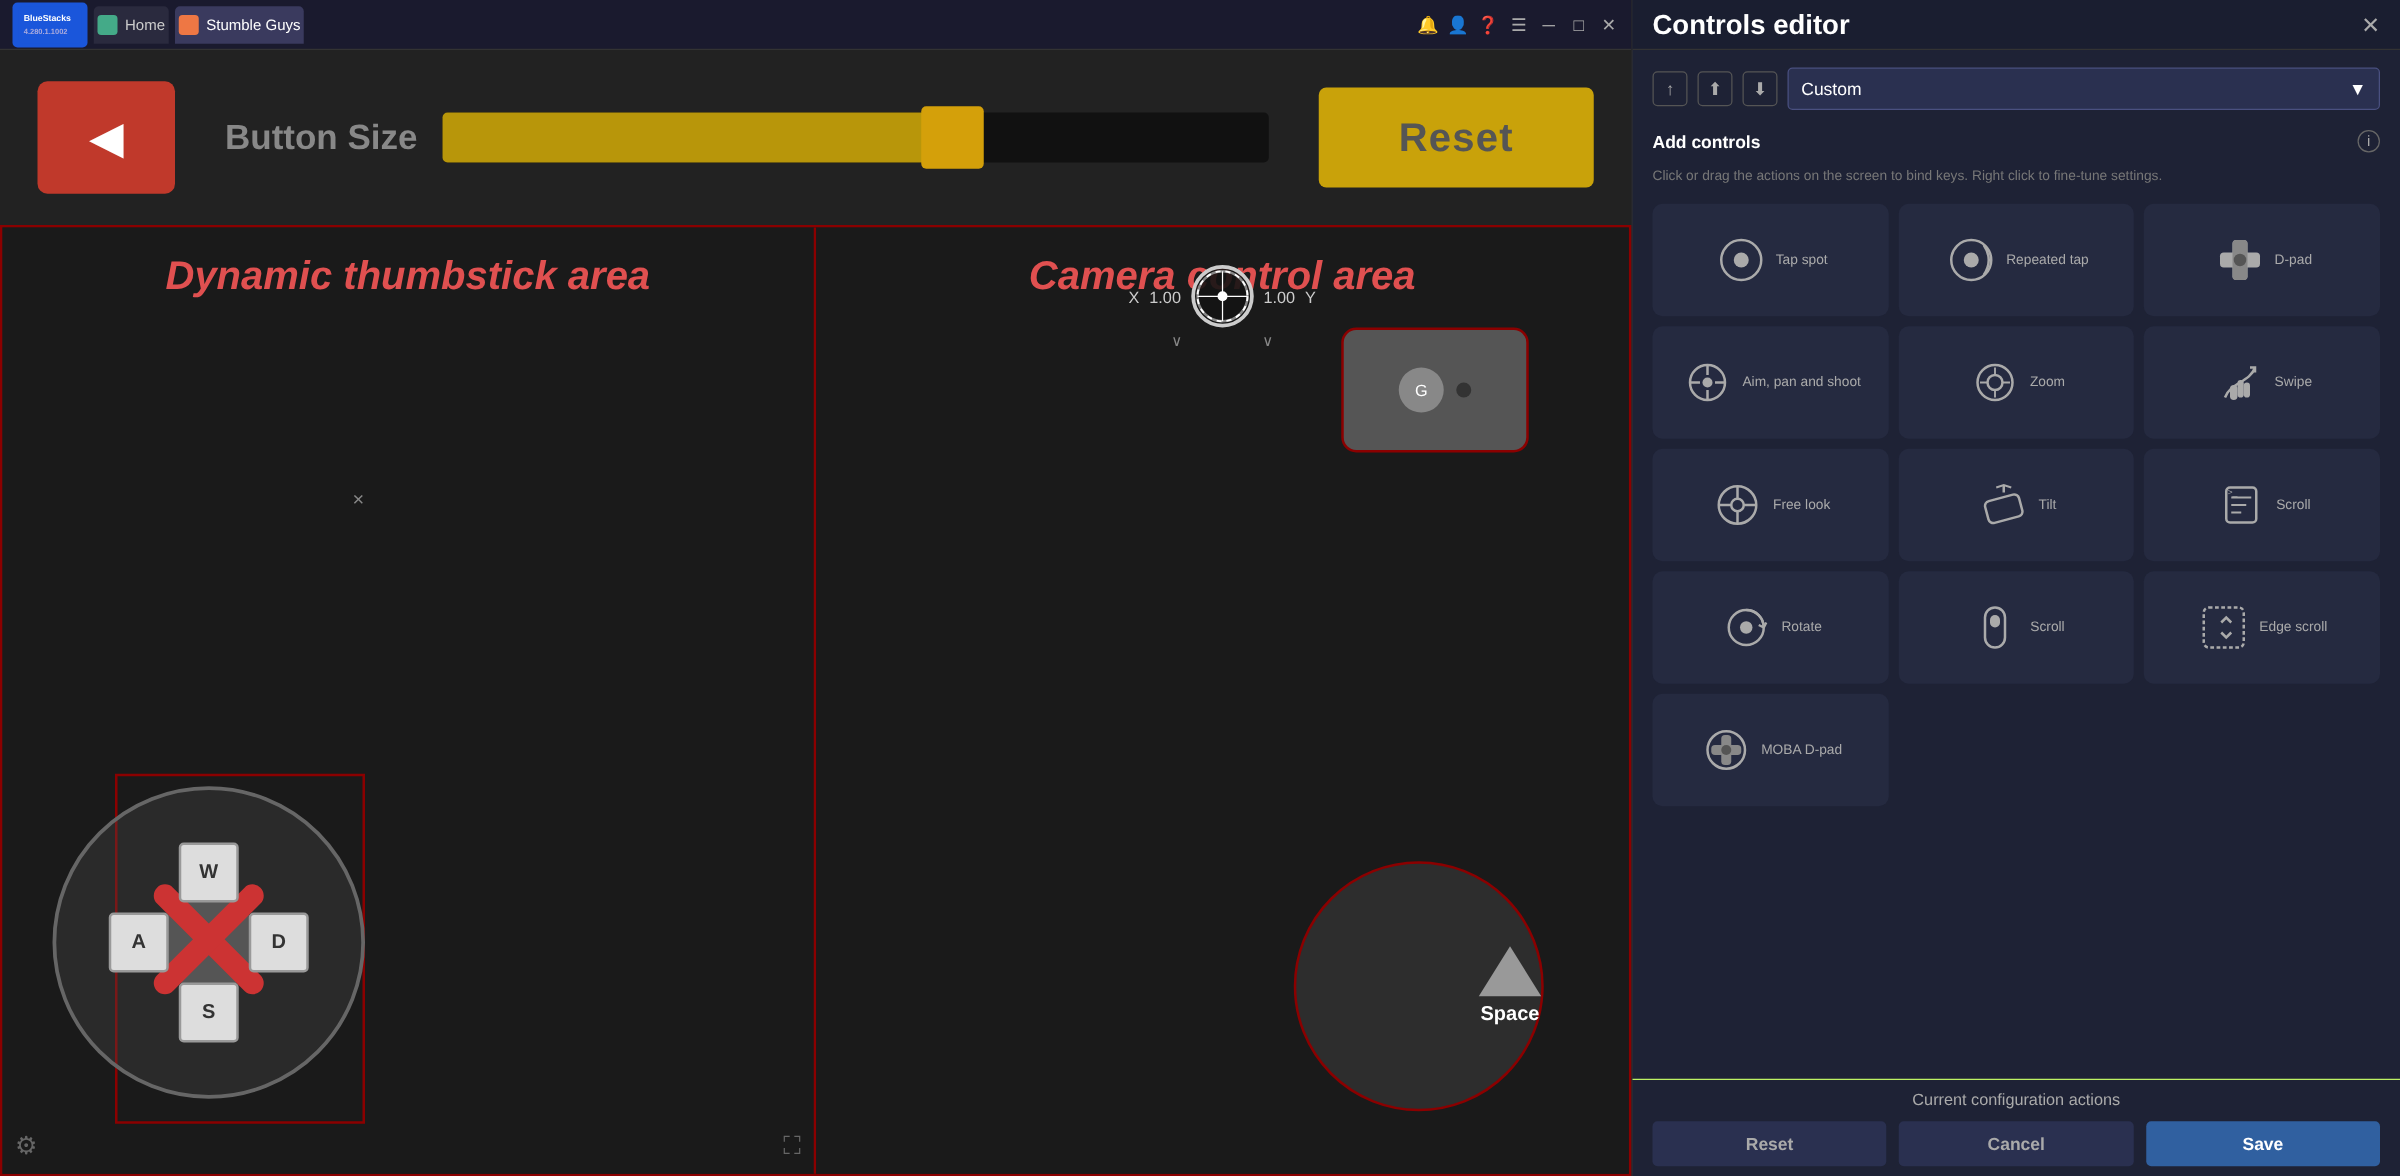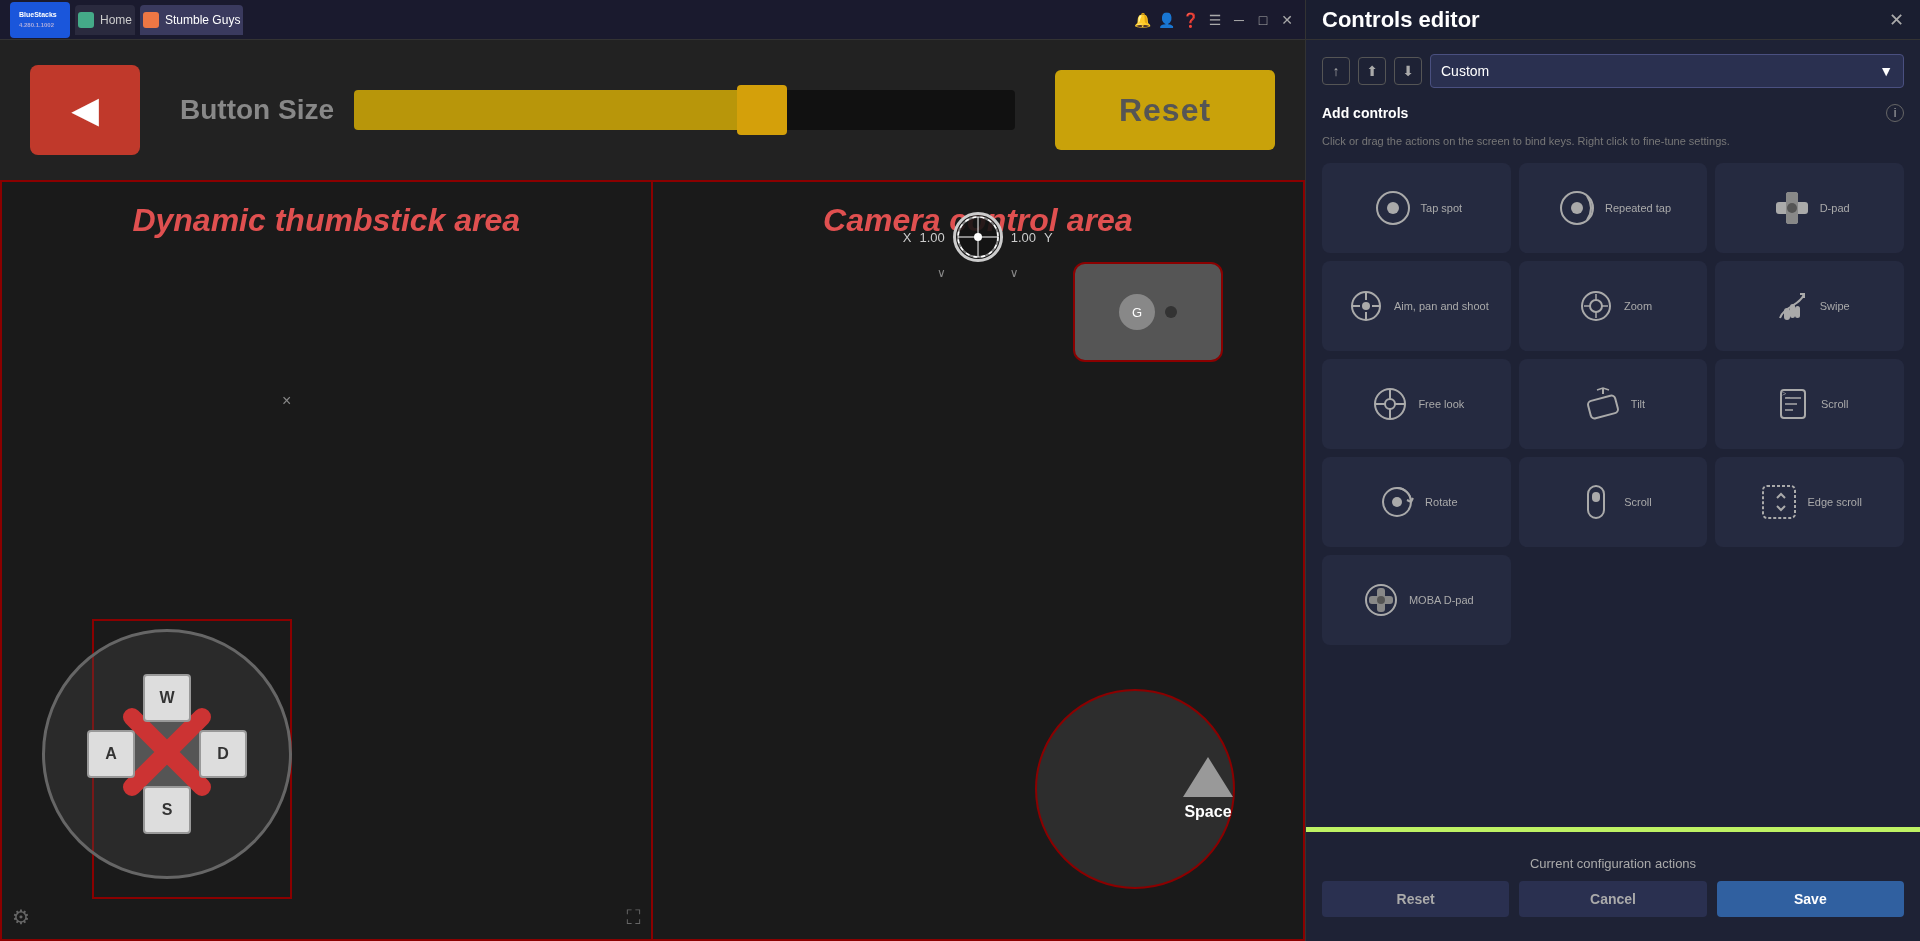--- a/index.html
+++ b/index.html
@@ -460,22 +460,22 @@
     }
     .control-label {
       font-size: 11px;
       color: #aaa;
       text-align: center;
       line-height: 1.3;
     }
 
     
     .panel-footer {
-      padding: 24px 16px;
-      border-top: 5px solid #bef264;
+      padding: 8px 16px;
+      border-top: 1px solid #bef264;
     }
     .current-config-label {
       text-align: center;
       font-size: 13px;
       color: #aaa;
       margin-bottom: 10px;
     }
     .footer-buttons {
       display: flex;
       gap: 10px;

